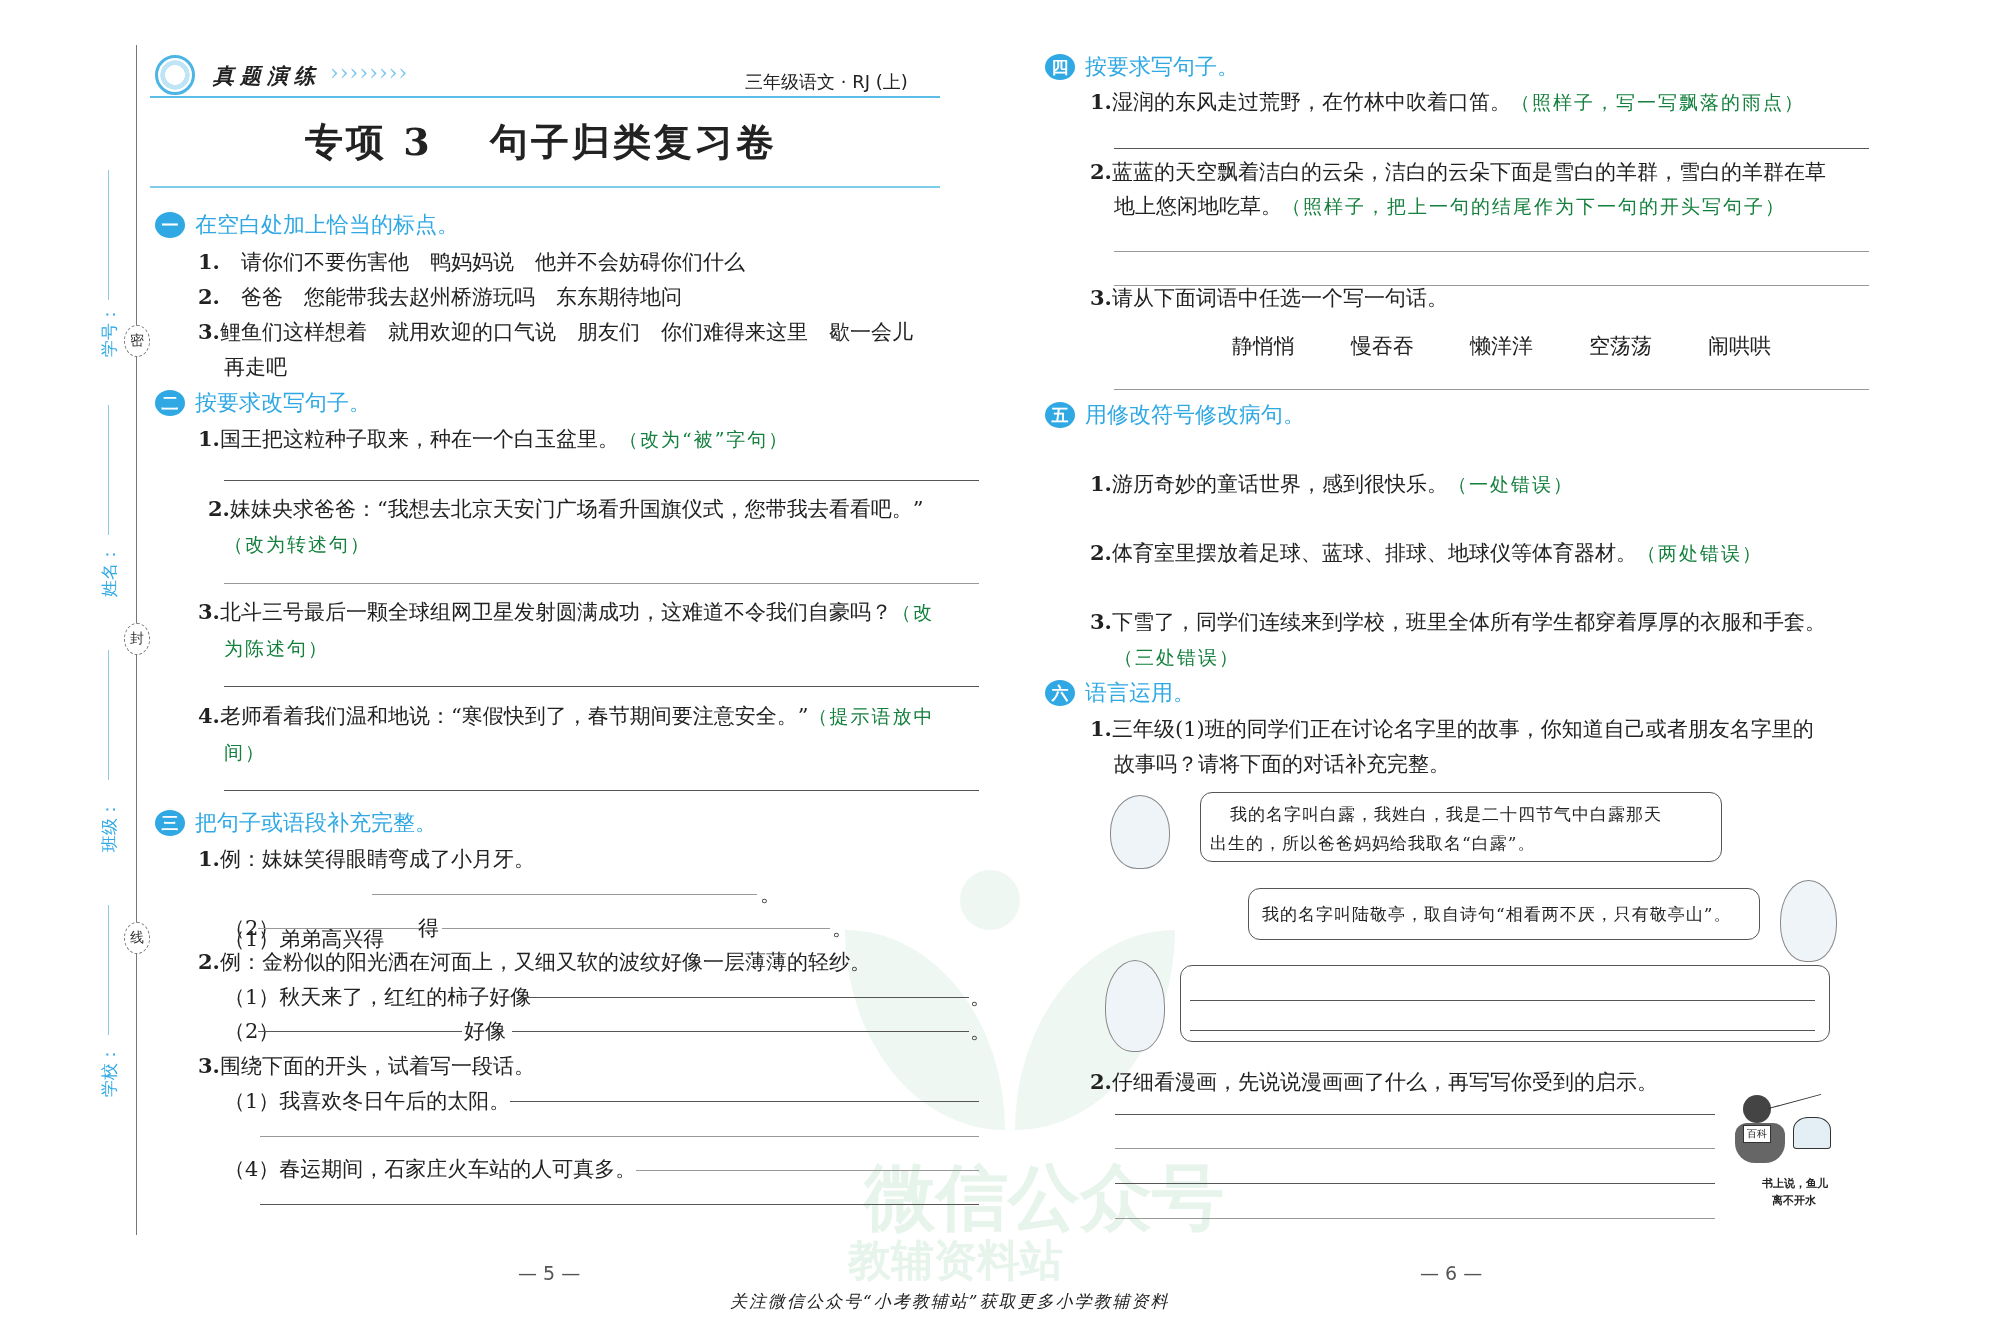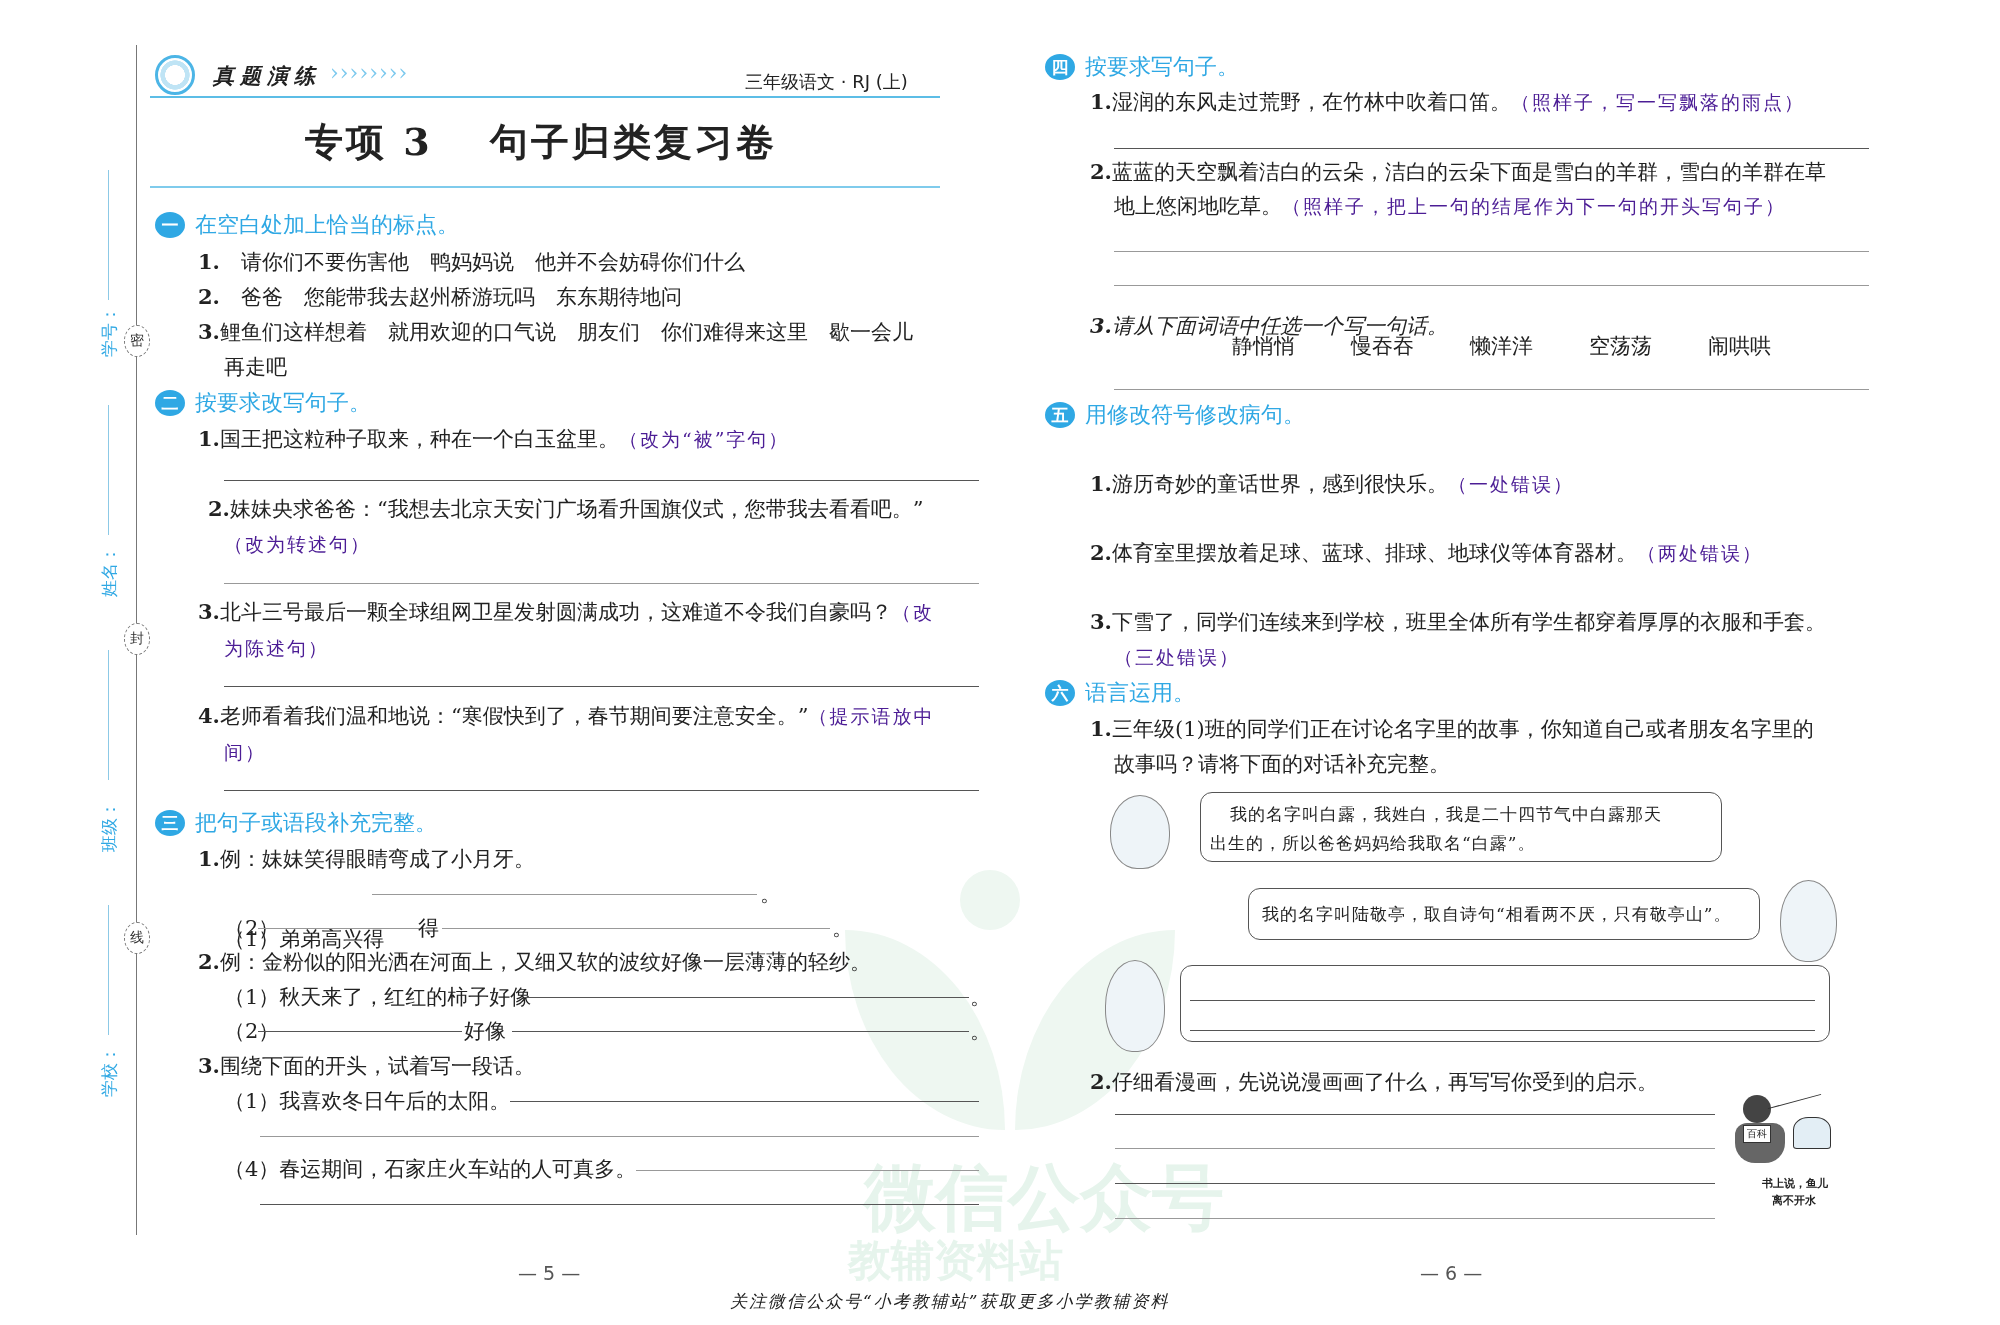--- a/index.html
+++ b/index.html
@@ -1,19 +1,19 @@
 <!DOCTYPE html>
 <html><head>
 <meta charset="utf-8">
 <style>
   html,body{margin:0;padding:0;background:#fff;}
   body{width:2000px;height:1325px;position:relative;overflow:hidden;font-family:"DejaVu Serif","Liberation Serif",serif;color:#222;}
   .abs{position:absolute;}
   .txt{font-size:21px;line-height:28px;white-space:nowrap;}
-  .hint{color:#4c1d95;font-family:"DejaVu Serif",serif;font-size:19px;letter-spacing:2px;}
+  .hint{color:#15803d;font-family:"DejaVu Serif",serif;font-size:19px;letter-spacing:2px;}
   .num{font-weight:bold;}
   .sec{font-family:"DejaVu Sans","Liberation Sans",sans-serif;color:#2fa8e4;font-size:22px;white-space:nowrap;display:flex;align-items:center;}
   .badge{width:30px;height:26px;border-radius:50%;background:#2fa8e4;color:#fff;font-size:17px;font-weight:bold;display:inline-flex;align-items:center;justify-content:center;margin-right:10px;font-family:"DejaVu Sans",sans-serif;}
   .line{position:absolute;height:0;border-top:1.6px solid #555;}
   .line.light{border-top-color:#999;}
   .seal{position:absolute;width:24px;height:30px;border:1px dashed #777;border-radius:50%;background:#fff;font-size:14px;display:flex;align-items:center;justify-content:center;color:#333;}
   .side-label{position:absolute;color:#2fa8e4;font-family:"DejaVu Sans",sans-serif;font-size:17px;transform:rotate(-90deg);transform-origin:center;white-space:nowrap;}
   .side-rule{position:absolute;width:0;border-left:1.5px solid #8cc9e6;}
   .bubble{position:absolute;border:1.6px solid #555;border-radius:12px;background:#fff;}
   .wm{position:absolute;color:#e6f4ec;font-family:"DejaVu Sans",sans-serif;font-weight:bold;white-space:nowrap;z-index:0;}
@@ -114,21 +114,21 @@
 <div class="abs sec" style="left:1045px;top:52px;">
   <span class="badge">四</span>
   <span>按要求写句子。</span>
 </div>
 <div class="abs txt" style="left:1090px;top:88px;"><span class="num">1.</span><span>湿润的东风走过荒野，在竹林中吹着口笛。</span><span class="hint">（照样子，写一写飘落的雨点）</span></div>
 <div class="line" style="left:1114px;top:148px;width:755px;"></div>
 <div class="abs txt" style="left:1090px;top:158px;"><span class="num">2.</span><span>蓝蓝的天空飘着洁白的云朵，洁白的云朵下面是雪白的羊群，雪白的羊群在草</span></div>
 <div class="abs txt" style="left:1114px;top:192px;"><span>地上悠闲地吃草。</span><span class="hint">（照样子，把上一句的结尾作为下一句的开头写句子）</span></div>
 <div class="line light" style="left:1114px;top:251px;width:755px;"></div>
 <div class="line light" style="left:1114px;top:285px;width:755px;"></div>
-<div class="abs txt" style="left:1090px;top:312px;font-style:italic;"><span class="num">3.</span><span>请从下面词语中任选一个写一句话。</span></div>
+<div class="abs txt" style="left:1090px;top:284px;"><span class="num">3.</span><span>请从下面词语中任选一个写一句话。</span></div>
 <div class="abs txt" style="left:1232px;top:332px;display:flex;gap:56px;">
   <span>静悄悄</span>
   <span>慢吞吞</span>
   <span>懒洋洋</span>
   <span>空荡荡</span>
   <span>闹哄哄</span>
 </div>
 <div class="line light" style="left:1114px;top:389px;width:755px;"></div>
 
 <div class="abs sec" style="left:1045px;top:400px;">

